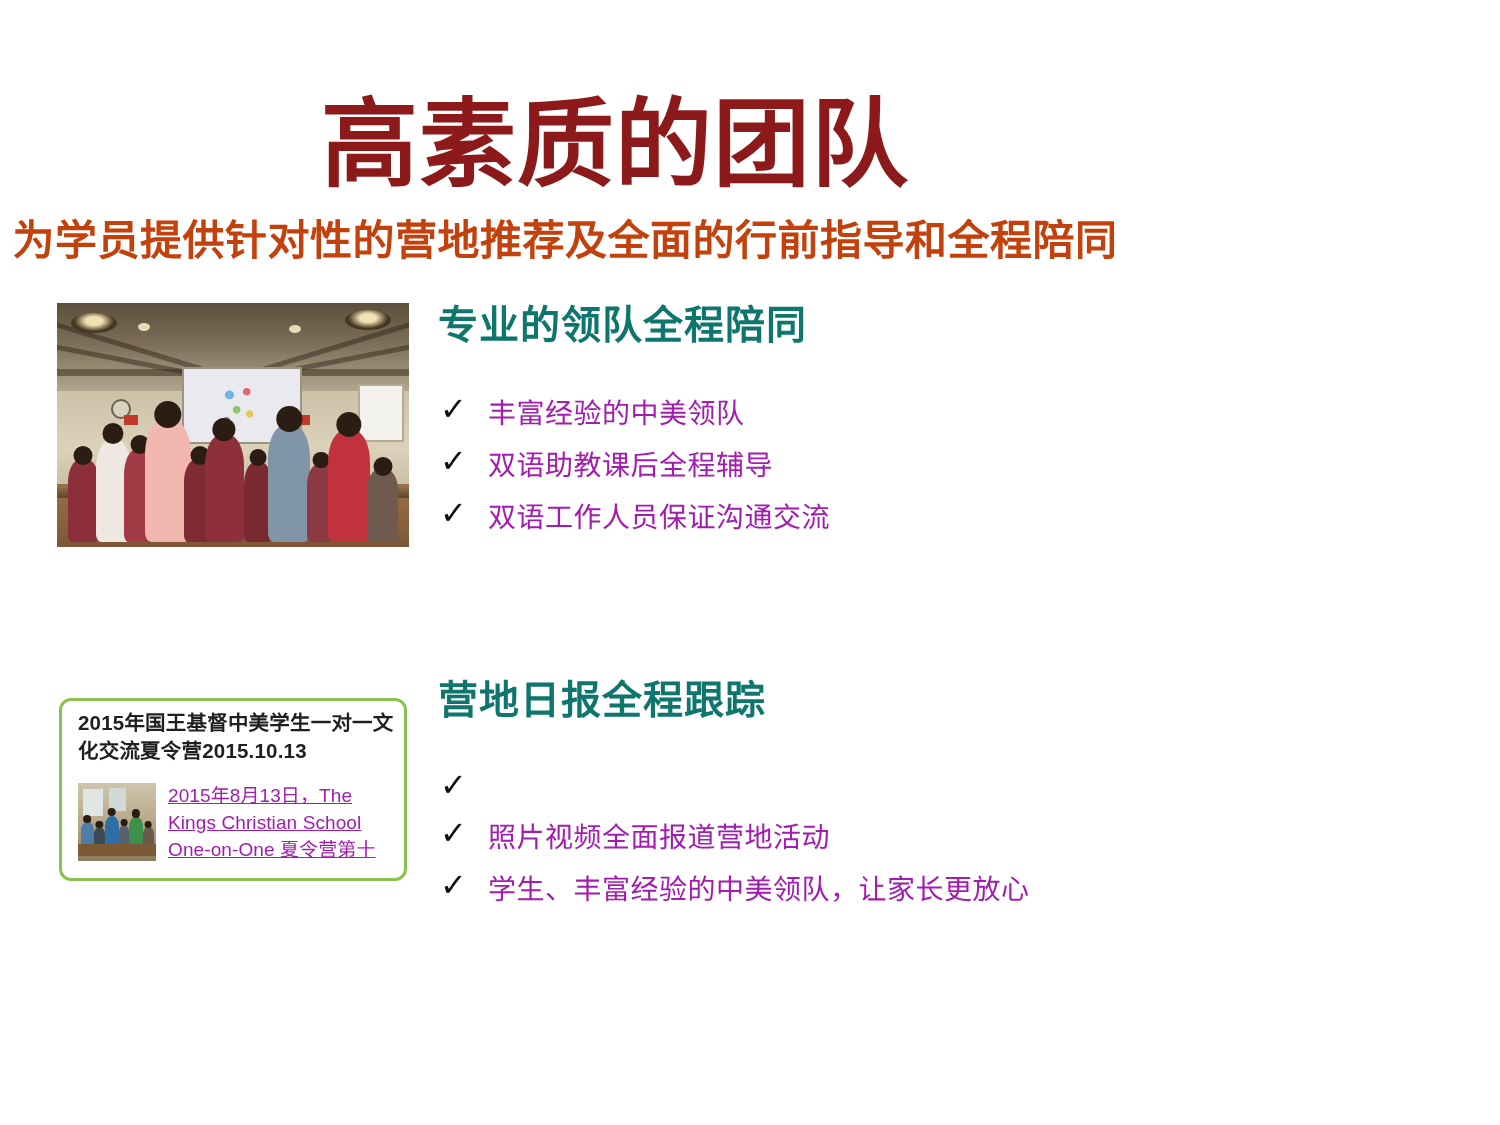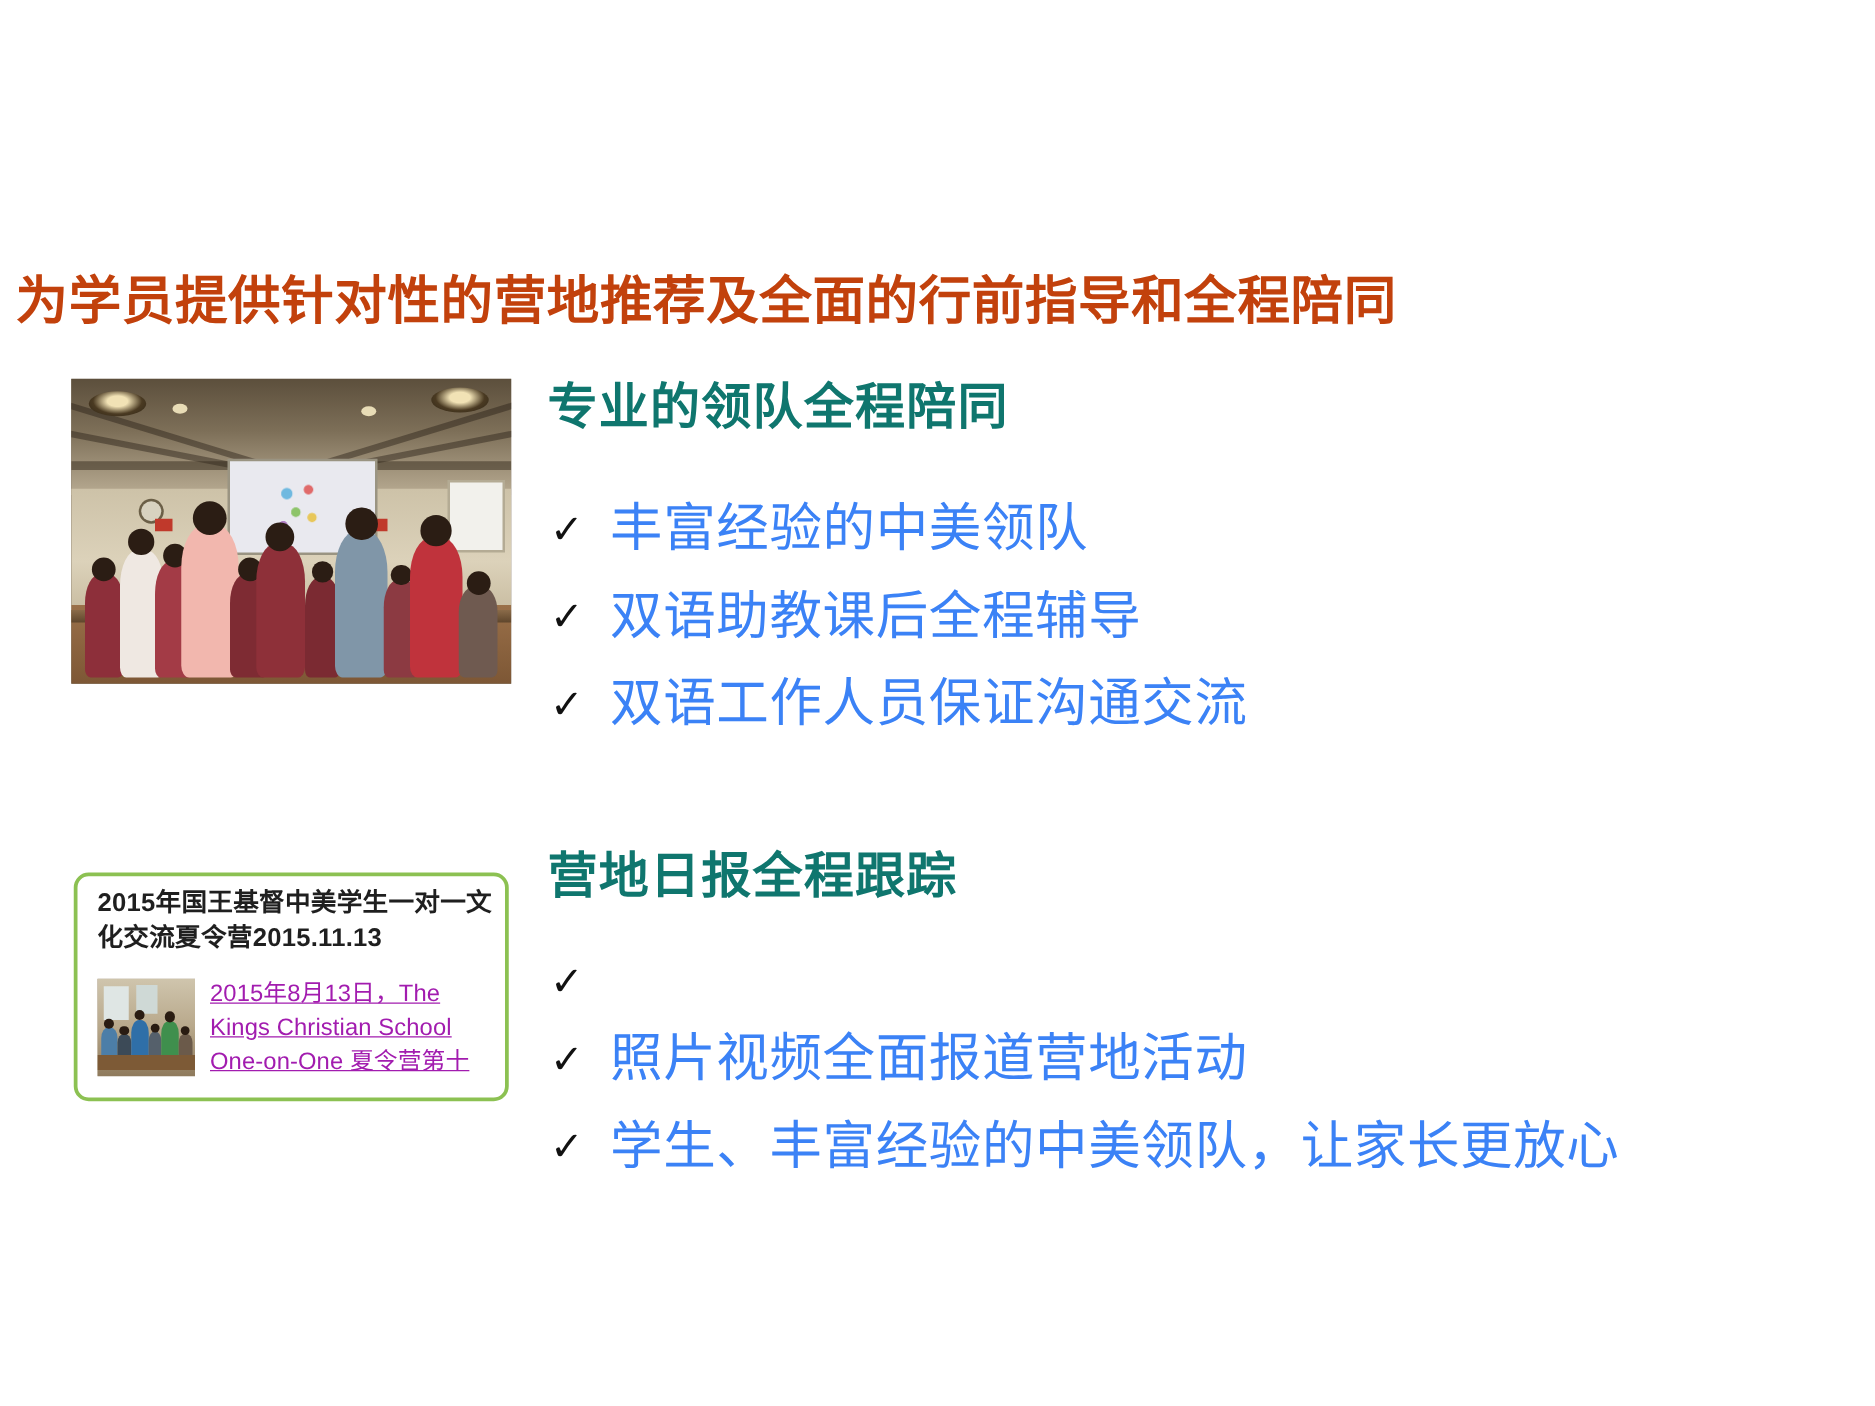--- a/index.html
+++ b/index.html
@@ -78,23 +78,23 @@
   .bullet-check {
     flex: 0 0 auto;
     width: 48px;
     font-size: 32px;
     line-height: 1;
     color: #111111;
     font-weight: 700;
     transform: translateY(-3px);
   }
   .bullet-text {
-    font-size: 42px;
+    font-size: 28px;
     line-height: 1.28;
-    color: #3b82f6;
+    color: #a21caf;
     letter-spacing: 0.5px;
   }
 
   
   .photo-frame {
     position: absolute;
     left: 57px;
     top: 303px;
     width: 352px;
     height: 244px;
@@ -220,20 +220,21 @@
     color: #a21caf;
     letter-spacing: 0.1px;
     text-decoration: underline;
   }
 </style>
 </head>
 <body>
 
 <div class="slide">
 
+  <div class="slide-title">高素质的团队</div>
 
   <div class="slide-subtitle">为学员提供针对性的营地推荐及全面的行前指导和全程陪同</div>
 
   <div class="photo-frame">
     <div class="photo-inner">
       <div class="ph-ceiling"></div>
       <div class="ph-beam" style="left:-4%;top:6%;width:52%;transform:rotate(17deg);"></div>
       <div class="ph-beam" style="left:-4%;top:16%;width:58%;transform:rotate(11deg);"></div>
       <div class="ph-beam" style="right:-4%;top:6%;width:52%;transform:rotate(-17deg);transform-origin:right center;"></div>
       <div class="ph-beam" style="right:-4%;top:16%;width:58%;transform:rotate(-11deg);transform-origin:right center;"></div>
@@ -301,21 +302,21 @@
       <span class="bullet-check">✓</span>
       <span class="bullet-text">双语助教课后全程辅导</span>
     </li>
     <li class="bullet-item">
       <span class="bullet-check">✓</span>
       <span class="bullet-text">双语工作人员保证沟通交流</span>
     </li>
   </ul>
 
   <div class="report-card">
-    <div class="report-card-title">2015年国王基督中美学生一对一文化交流夏令营2015.11.13</div>
+    <div class="report-card-title">2015年国王基督中美学生一对一文化交流夏令营2015.10.13</div>
     <div class="report-card-body">
       <div class="report-thumb">
         <span class="rt-wall"></span>
         <span class="rt-win"></span>
         <span class="rt-win2"></span>
         <span class="rt-kid" style="left:4%;width:16%;height:36%;background:#4c7ea8;">
             <span class="h"></span>
           </span>
         <span class="rt-kid" style="left:20%;width:15%;height:30%;background:#3c4a57;">
             <span class="h"></span>

